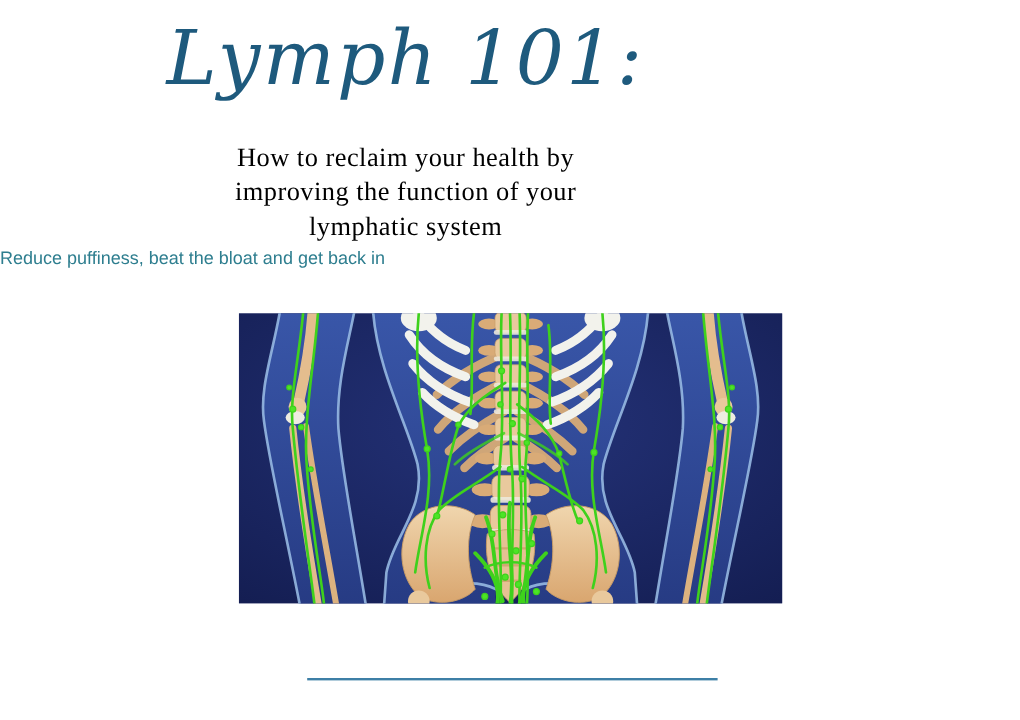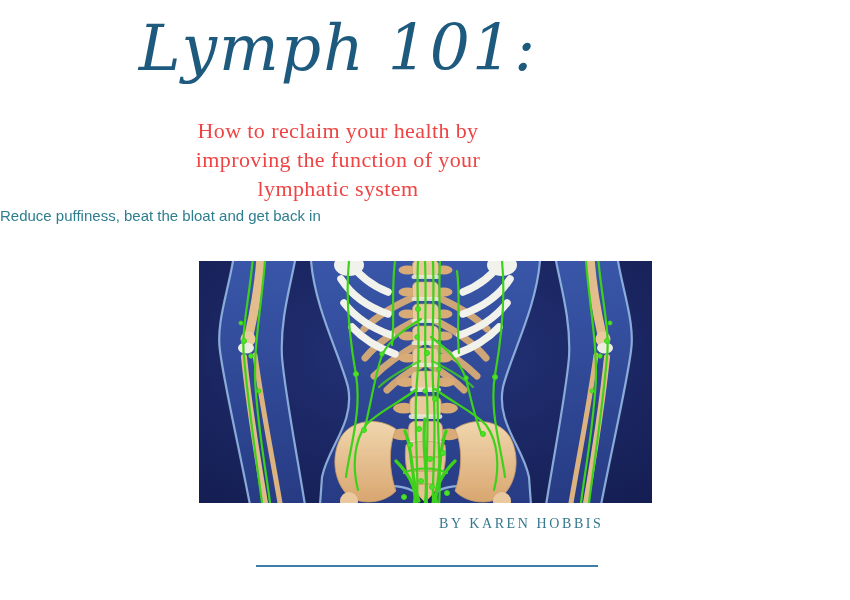--- a/index.html
+++ b/index.html
@@ -5,21 +5,21 @@
   html,body{margin:0;padding:0;background:#ffffff;}
   .page{position:relative;width:676px;height:600px;background:#ffffff;overflow:hidden;
         font-family:"Liberation Serif",serif;}
 
   .title{position:absolute;top:12px;left:0;width:100%;margin:0;text-align:center;
          font-family:"DejaVu Serif",serif;font-style:italic;font-weight:400;
          font-size:63px;letter-spacing:2px;color:#1e5a7d;}
 
   .subtitle{position:absolute;top:116px;left:0;width:100%;margin:0;text-align:center;
             font-family:"Liberation Serif",serif;font-weight:400;
-            font-size:22px;line-height:29px;letter-spacing:.4px;color:#ef4444;}
+            font-size:22px;line-height:29px;letter-spacing:.4px;color:#000000;}
   .subtitle span{display:block;}
 
   .tagline{position:absolute;top:206px;left:0;width:100%;margin:0;text-align:left;
            font-family:"Liberation Sans",sans-serif;font-size:15px;line-height:19px;
            color:#2e7e8f;}
   .tagline span{display:block;}
 
   .figure{position:absolute;left:199px;top:261px;width:453px;height:242px;margin:0;
           line-height:0;}
   .figure svg{display:block;}
@@ -208,17 +208,16 @@
           <circle cx="226" cy="130" r="2.2"></circle>
         <circle cx="218" cy="76" r="2.2"></circle>
           <circle cx="240" cy="108" r="2.2"></circle>
       </g>
 
       <path class="rim" d="M112,0 C116,48 141,94 149,126 C156,162 129,186 123,216 L121,244"></path>
       <path class="rim" d="M341,0 C337,48 312,94 304,126 C297,162 324,186 330,216 L332,244"></path>
     </svg>
   </figure>
 
-  <p class="byline">BY KAREN HOBBIS</p>
 
   <div class="divider"></div>
 
 </div>
 
 </body></html>

